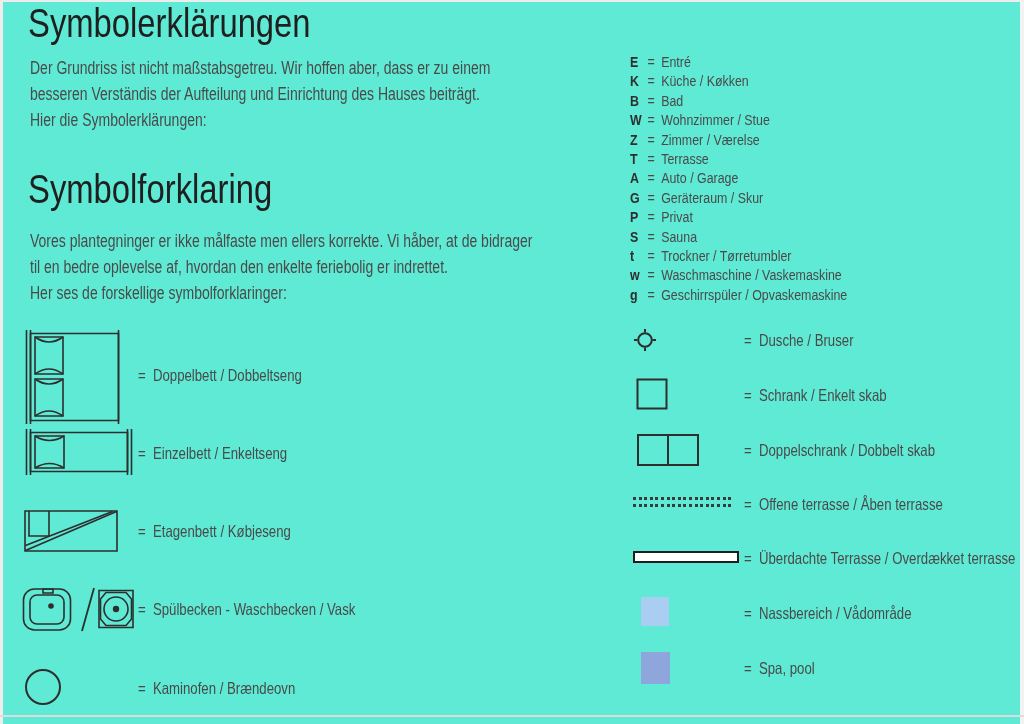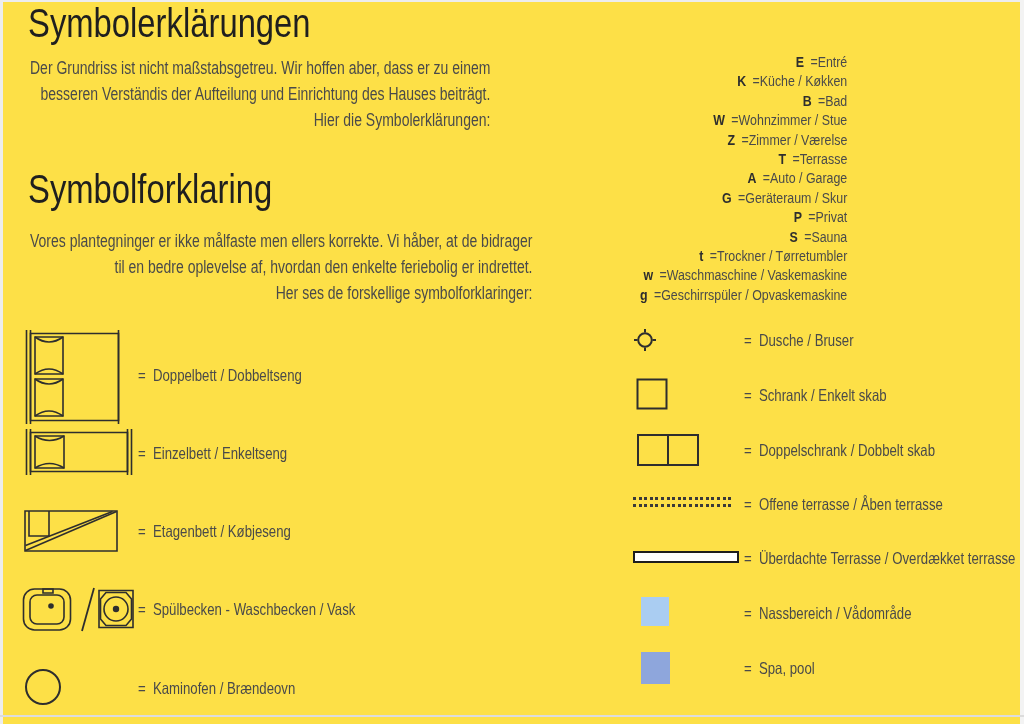--- a/index.html
+++ b/index.html
@@ -1,21 +1,20 @@
 <!DOCTYPE html>
 <html><head>
 <meta charset="utf-8">
 <style>
   html,body { margin:0; padding:0; background:#fff; }
   .page {
     position:relative; width:1024px; height:724px;
-    background:#fde047; overflow:hidden;
+    background:#5eead4; overflow:hidden;
     font-family:"Liberation Sans", sans-serif;
     color:#4a4a4a;
-    text-align:right;
   }
   
   .edge-top    { position:absolute; left:0; top:0; right:0; height:2px; background:#ededed; }
   .edge-left   { position:absolute; left:0; top:0; bottom:0; width:3px; background:#ededed; }
   .edge-right  { position:absolute; right:0; top:0; bottom:0; width:4px; background:#f3f3f3; }
   .bottom-line { position:absolute; left:0; right:0; top:715px; height:2px; background:#dcdcdc; }
 
   .cond  { transform:scaleX(0.80); transform-origin:0 0; }
   .condc { transform:scaleX(0.80); transform-origin:0 50%; }
 

